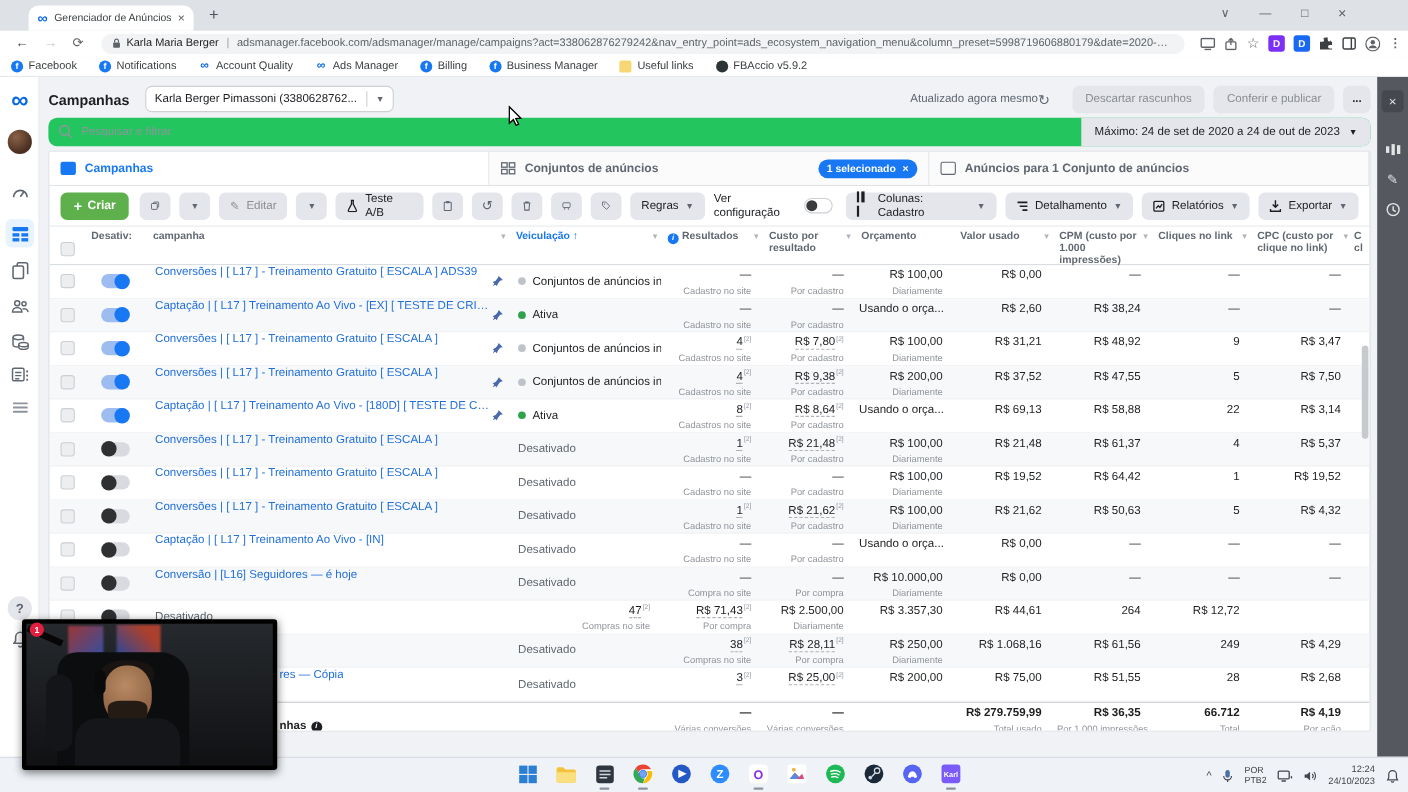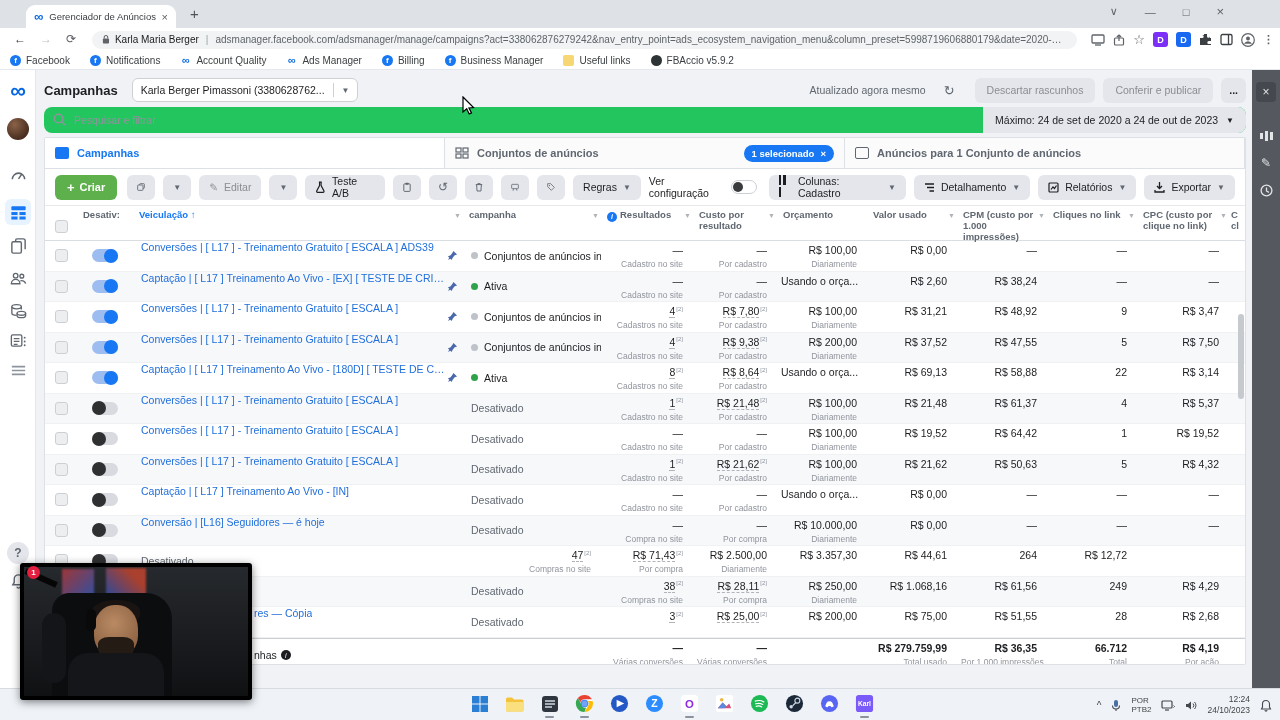--- a/index.html
+++ b/index.html
@@ -43,21 +43,21 @@
   .rstrip .rit{position:absolute;left:4px;width:20px;height:20px;display:flex;align-items:center;justify-content:center;color:#e3e4e6;font-size:12px}
   .bars i{display:inline-block;width:3px;background:#e3e4e6;margin:0 1px;vertical-align:bottom}
   .amain{position:absolute;left:36px;right:28px;top:0;bottom:0}
 
   
   .hrow{position:absolute;top:6px;left:8px;right:6px;height:28px;display:flex;align-items:center}
   .ptitle{font-size:13px;font-weight:bold;color:#1c1e21;margin-right:14px}
   .acct{height:24px;background:#fff;border:1px solid #ced0d4;border-radius:6px;display:flex;align-items:center;font-size:10.5px;color:#1c1e21;padding:0 8px;gap:8px}
   .acct .divid{width:1px;height:14px;background:#ced0d4}
   .hspacer{flex:1}
-  .status-t{font-size:10.5px;color:#606770;margin-right:18px}
+  .status-t{font-size:10.5px;color:#606770;margin-right:0}
   .refresh{font-size:13px;color:#606770;margin-right:12px}
   .gbtn{height:25px;background:#e4e6eb;border-radius:6px;display:flex;align-items:center;justify-content:center;font-size:10.5px;color:#1c1e21;padding:0 12px;gap:6px}
   .gbtn.disab{color:#8a8d91}
   .hrow .gbtn{margin-left:8px}
 
   
   .srow{position:absolute;top:37px;left:8px;right:6px;height:26px}
   .sinput{width:100%;height:26px;border:none;background:#22c55e;border-radius:8px;padding:0 10px 0 30px;font-size:10.5px;color:#1c1e21;outline:none;font-family:"Liberation Sans",sans-serif}
   .sinput::placeholder{color:#90949c}
   .sic{position:absolute;left:9px;top:6px}
@@ -112,21 +112,21 @@
   .dot.green{background:#31a24c}
   .dot.gray{background:#bec3c9}
   .dtext.off{color:#606770}
   .cnum{text-align:right;padding:3px 10px 0 4px;font-size:10.5px;color:#1c1e21}
   .cnum .val{white-space:nowrap}
   .cnum .sub{font-size:8.5px;color:#90949c;margin-top:3px;white-space:nowrap}
   .uline{border-bottom:1px dashed #b0b3b8}
   sup.note{font-size:6px;color:#8d949e;margin-left:1px}
   .tsum{height:28px;border-top:1px solid #ccd0d5;background:#fff}
   .tsum .cnum .val{font-weight:bold}
-  .sumlabel{grid-column:1/4;font-size:10.5px;font-weight:normal;color:#1c1e21;padding:5px 0 0 209px;display:flex;gap:4px;align-items:center}
+  .sumlabel{grid-column:1/4;font-size:10.5px;font-weight:bold;color:#1c1e21;padding:5px 0 0 209px;display:flex;gap:4px;align-items:flex-end}
   .dinfoc{display:inline-flex;width:10px;height:10px;border-radius:50%;background:#1c1e21;color:#fff;font-size:7px;align-items:center;justify-content:center;font-style:italic;margin-top:1px}
   .vscroll{position:absolute;right:1px;top:108px;width:6px;height:85px;background:#c6c9ce;border-radius:3px}
 
   
   .webcam{position:absolute;left:20px;top:563px;width:232px;height:137px;background:#000;border-radius:3px;padding:4px;z-index:50;box-shadow:0 2px 8px rgba(0,0,0,.5)}
   .vid{position:relative;width:100%;height:100%;background:linear-gradient(180deg,#26292d 0%,#1a1c1f 55%,#101113 100%);overflow:hidden}
   .poster1{position:absolute;left:38px;top:2px;width:32px;height:26px;background:linear-gradient(135deg,#b33a3a,#3a57b3);filter:blur(1px);opacity:.85}
   .poster2{position:absolute;left:82px;top:1px;width:40px;height:28px;background:linear-gradient(45deg,#2f4fae,#c2452f 70%);filter:blur(1px);opacity:.85}
   .chair{position:absolute;left:28px;top:26px;width:120px;height:110px;background:#0c0d0f;border-radius:18px 26px 0 0}
   .chairwing{position:absolute;left:18px;top:46px;width:24px;height:70px;background:#141518;border-radius:12px}
@@ -476,22 +476,22 @@
               <span class="carets">▼</span>
           </div>
         </div>
 
         <div class="tblwrap">
           <div class="grid thead">
             <div style="display:flex;align-items:center;justify-content:center">
                 <span class="cb"></span>
               </div>
             <div>Desativ:</div>
+            <div><span>campanha</span><span class="hcaret">▼</span></div>
             <div><span class="hblue"><span>Veiculação</span> <span>↑</span></span><span class="hcaret">▼</span></div>
-            <div><span>campanha</span><span class="hcaret">▼</span></div>
             <div><span class="infoc">i</span><span>Resultados</span><span class="hcaret">▼</span></div>
             <div><span>Custo por resultado</span><span class="hcaret">▼</span></div>
             <div><span>Orçamento</span></div>
             <div><span>Valor usado</span><span class="hcaret">▼</span></div>
             <div><span>CPM (custo por 1.000 impressões)</span><span class="hcaret">▼</span></div>
             <div><span>Cliques no link</span><span class="hcaret">▼</span></div>
             <div><span>CPC (custo por clique no link)</span><span class="hcaret">▼</span></div>
             <div style="padding-left:2px">
                 <div>C</div>
                 <div>cl</div>

